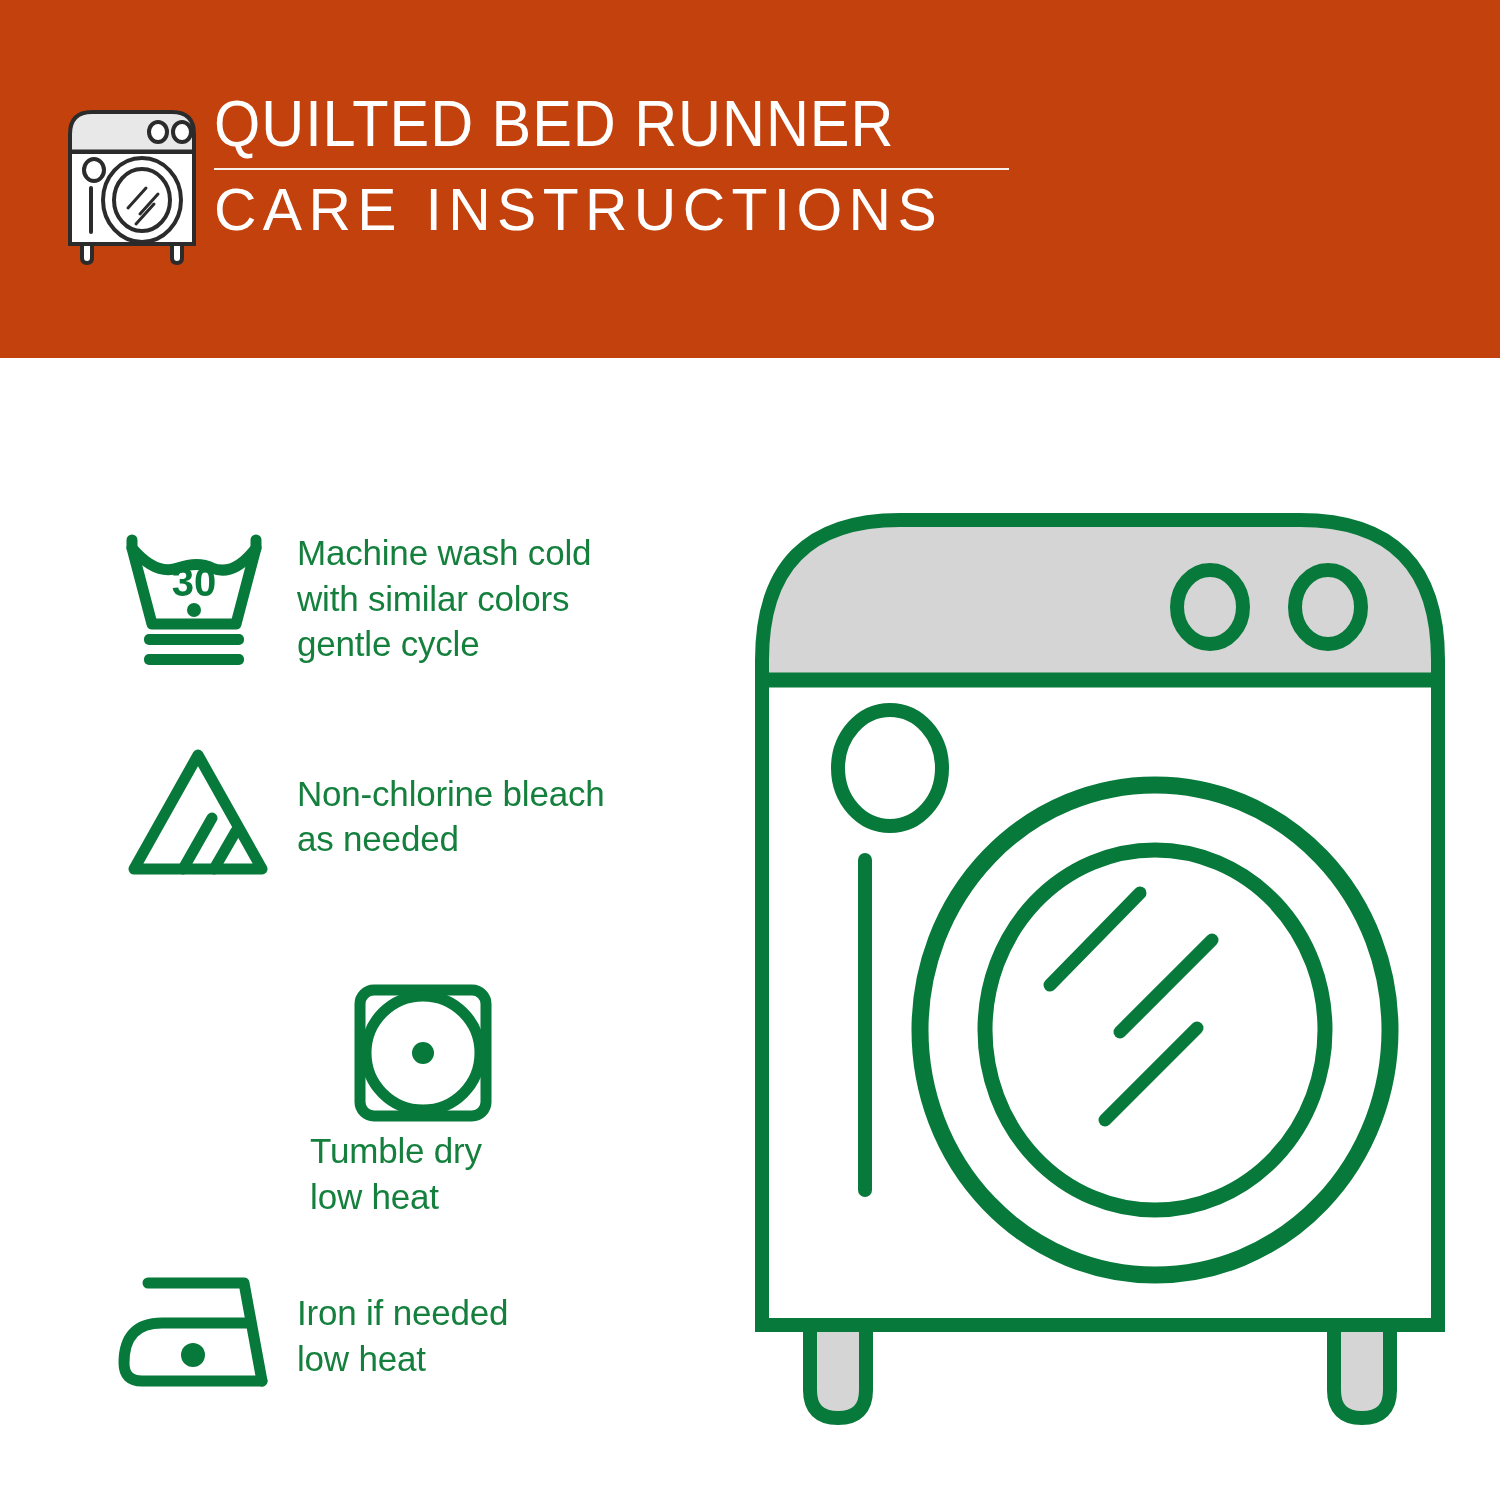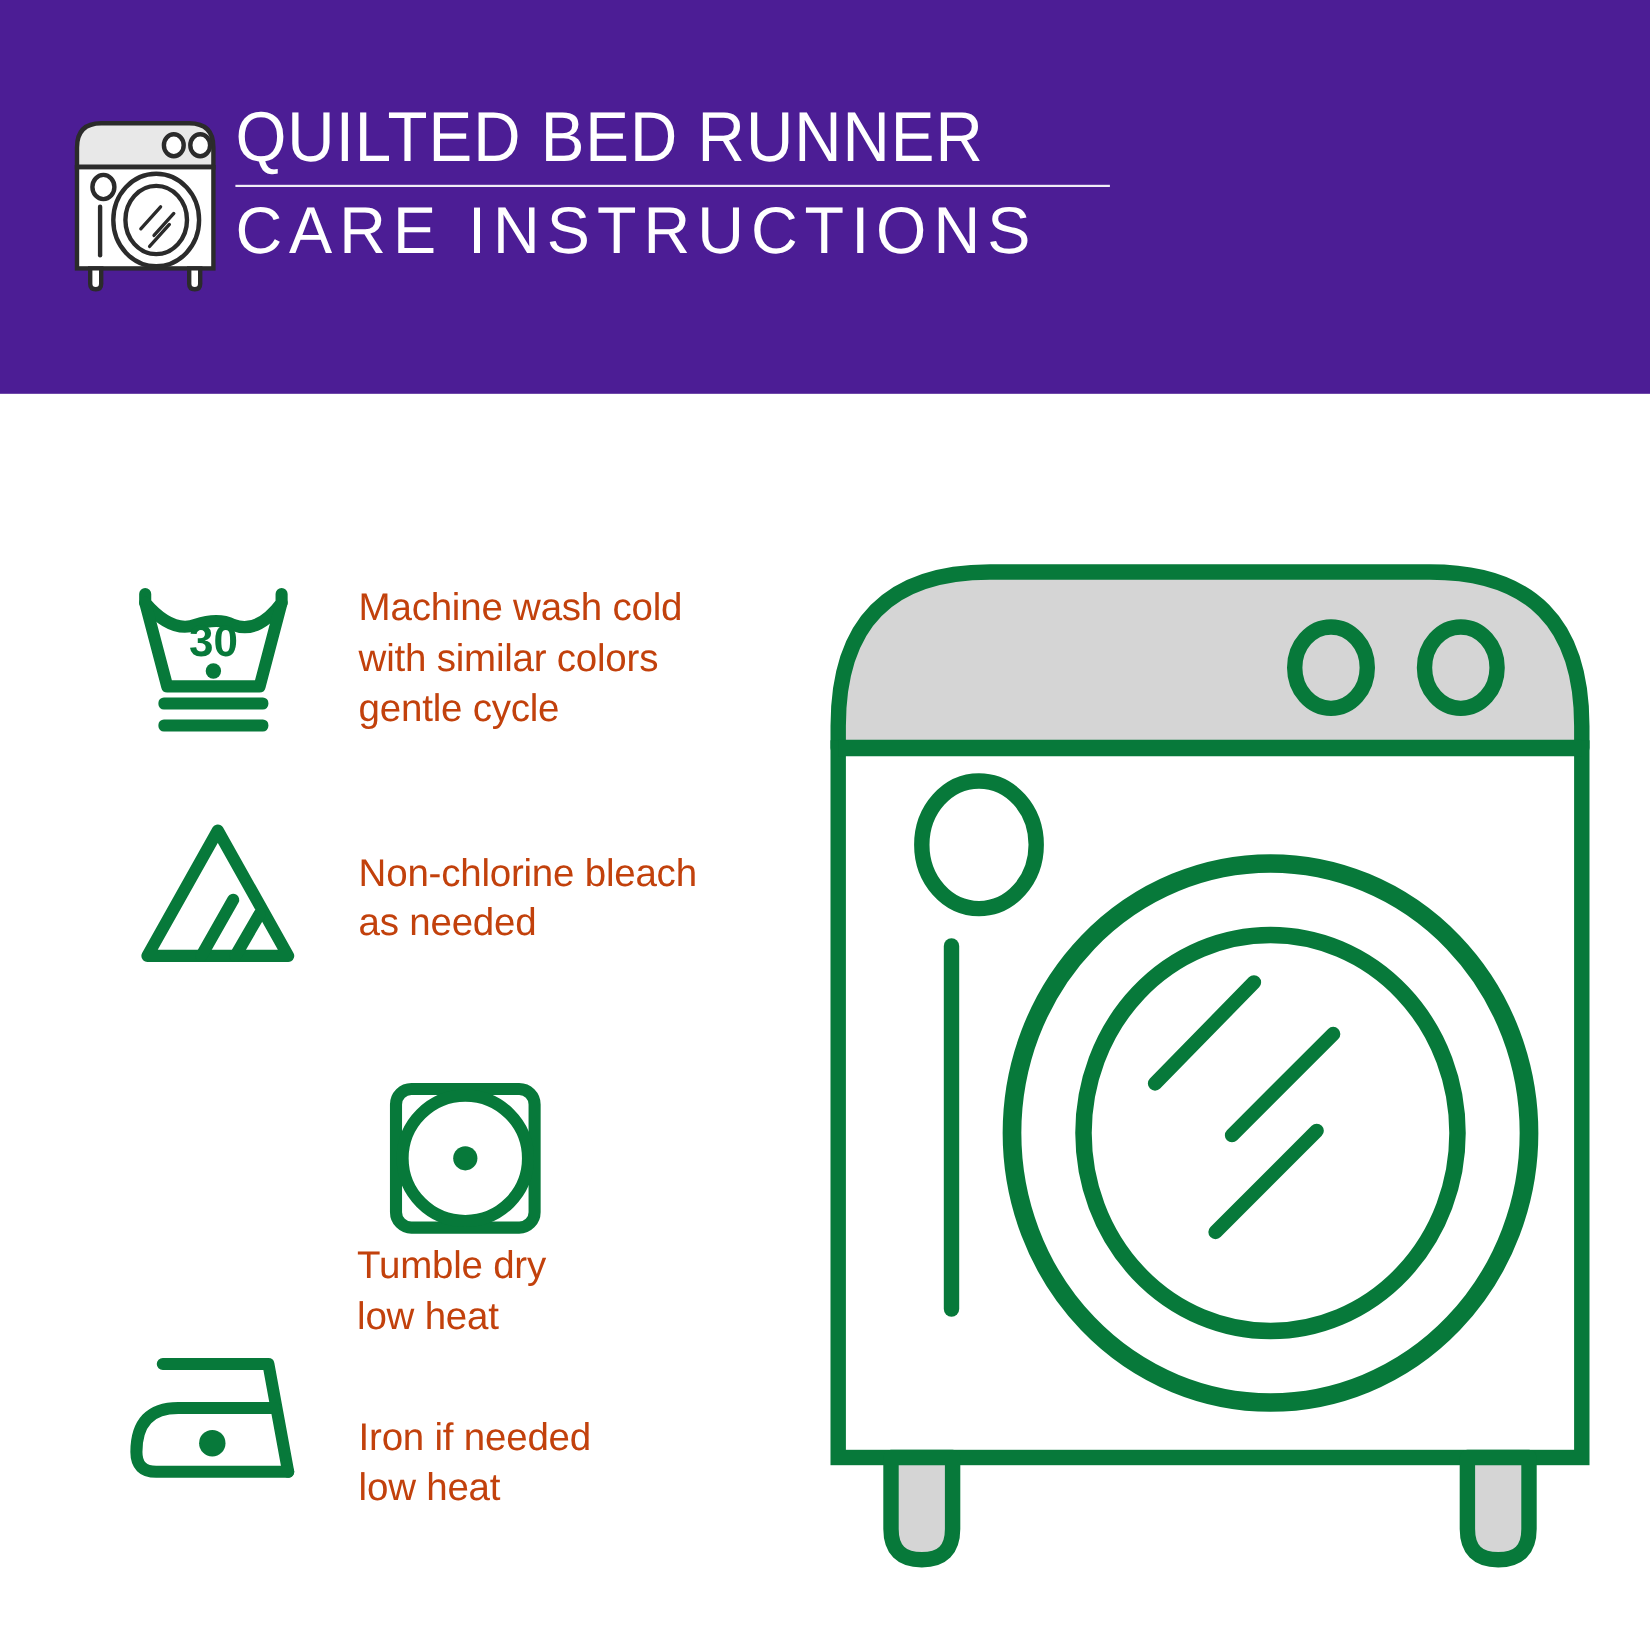--- a/index.html
+++ b/index.html
@@ -14,21 +14,21 @@
     overflow: hidden;
     position: relative;
   }
 
   
   #header-band {
     position: absolute;
     left: 0; top: 0;
     width: 1500px;
     height: 358px;
-    background: #4c1d95;
+    background: #c2410c;
     display: flex;
     align-items: center;
   }
 
   #header-logo {
     position: absolute;
     left: 62px;
     top: 104px;
     width: 140px;
     height: 162px;
@@ -98,22 +98,22 @@
     width: 165px;
     min-width: 165px;
     height: 165px;
     margin-left: 68px;
     display: flex;
     align-items: center;
     justify-content: center;
   }
 
   .care-text {
-    margin-left: 45px;
-    color: #c2410c;
+    margin-left: 16px;
+    color: #15803d;
     font-family: "Liberation Sans", sans-serif;
     font-size: 35px;
     font-weight: 400;
     line-height: 1.30;
     letter-spacing: -0.2px;
     white-space: pre-line;
   }
 
   
   #machine-illustration {
@@ -210,21 +210,21 @@
           <rect x="20" y="12" width="126" height="126" rx="14" ry="14"></rect>
           <circle cx="83" cy="75" r="57"></circle>
         </g>
         <circle cx="83" cy="75" r="11" fill="#07793a"></circle>
       </svg>
     </div>
     <div class="care-text">Tumble dry
 low heat</div>
   </div>
 
-  <div class="care-row" style="top: 862px; height: 155px; align-items: flex-end;">
+  <div class="care-row" style="top: 900px; height: 155px;">
     <div class="care-symbol">
       <svg viewBox="0 0 165 150" width="165" height="150">
         <g fill="none" stroke="#07793a" stroke-width="11" stroke-linecap="round" stroke-linejoin="round">
 
           <path d="M32 22 L128 22 L146 120"></path>
 
           <path d="M146 120 L26 120 Q8 120 8 102 Q8 62 46 62 L134 62"></path>
         </g>
 
         <circle cx="77" cy="94" r="12" fill="#07793a"></circle>

